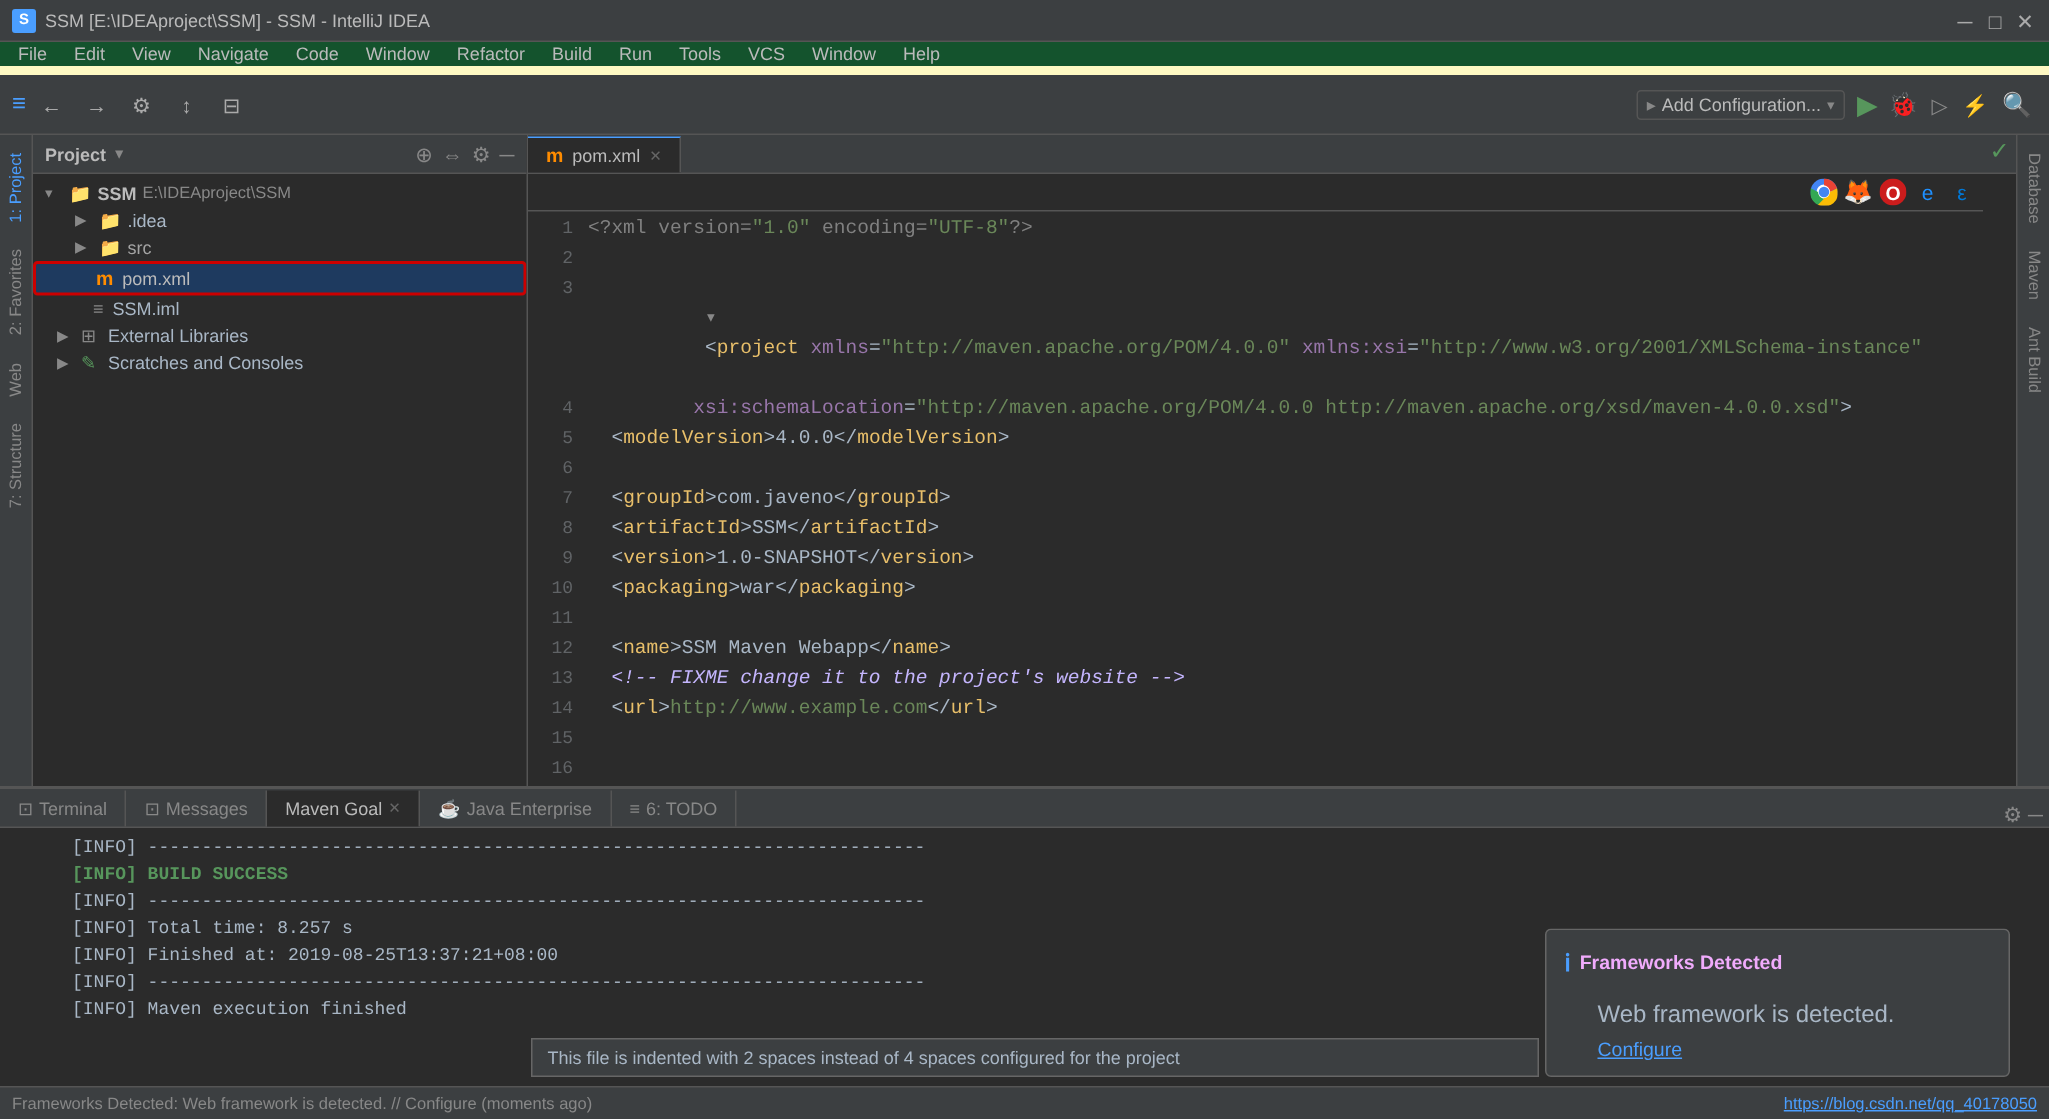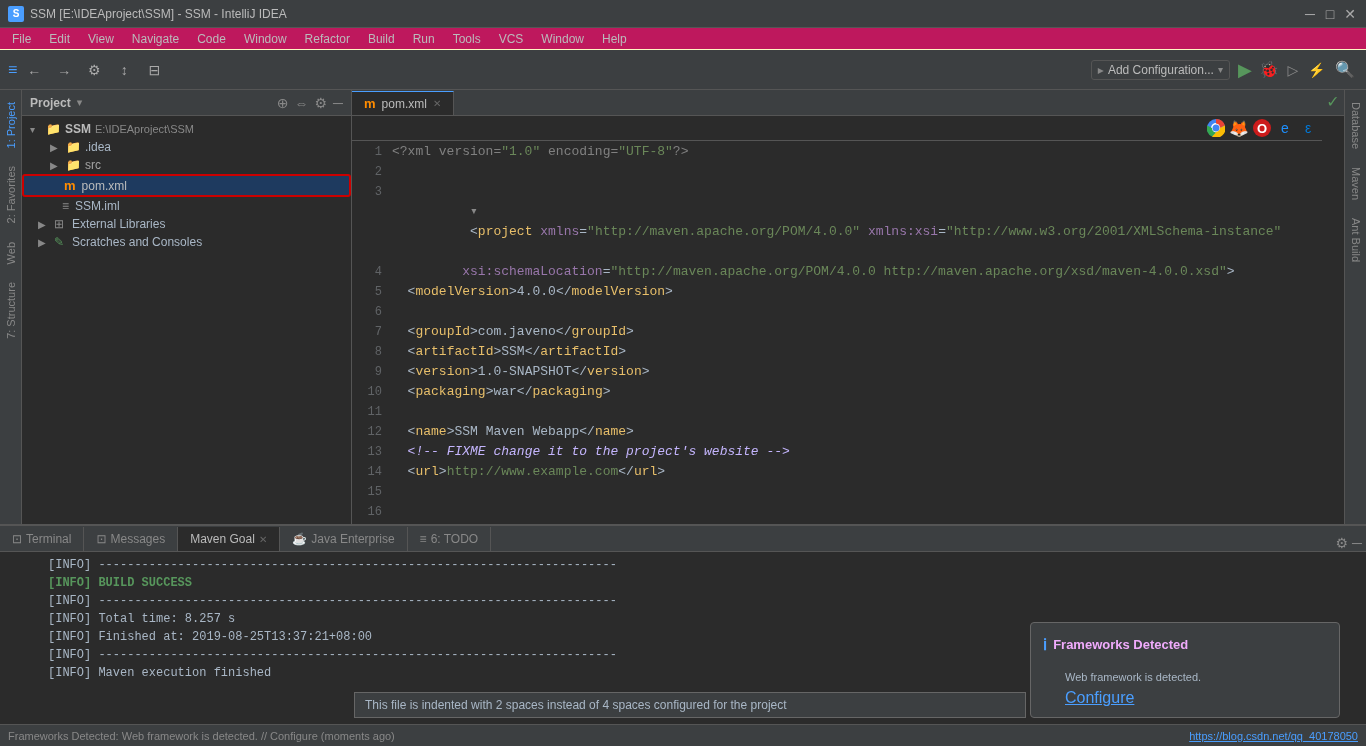--- a/index.html
+++ b/index.html
@@ -15,26 +15,26 @@
       padding: 0 8px;
       border-bottom: 1px solid #555;
     }
     #titlebar-left { display: flex; align-items: center; gap: 6px; font-size: 12px; color: #bbb; }
     #titlebar-icon { width: 16px; height: 16px; background: #4a9eff; border-radius: 2px; font-size: 10px; display: flex; align-items: center; justify-content: center; color: white; font-weight: bold; }
     #titlebar-controls { display: flex; gap: 4px; }
     .titlebar-btn { width: 16px; height: 16px; display: flex; align-items: center; justify-content: center; color: #aaa; cursor: pointer; font-size: 14px; }
 
     
     #menubar {
-      background: #be185d;
+      background: #14532d;
       height: 22px;
       display: flex;
       align-items: center;
       padding: 0 4px;
-      border-bottom: 1px solid #fef9c3;
+      border-bottom: 6px solid #fef9c3;
       gap: 2px;
     }
     .menu-item {
       padding: 2px 8px;
       color: #bbb;
       cursor: pointer;
       font-size: 12px;
       border-radius: 2px;
     }
 
@@ -589,19 +589,19 @@
   <div id="status-right">
     <a>https://blog.csdn.net/qq_40178050</a>
   </div>
 </div>
 
 <div id="frameworks-popup" style="position:fixed;bottom:28px;right:26px;width:310px;background:#3c3f41;border:1px solid #666;border-radius:4px;padding:10px 12px;z-index:100;">
   <div id="popup-title">
     <span id="popup-info" style="color:#4a9eff;font-size:16px;font-weight:bold;">ℹ</span>
     <span style="font-size:13px;color:#f0abfc;font-weight:bold;">Frameworks Detected</span>
   </div>
-  <div id="popup-body" style="font-size:11px;color:#a9b7c6;margin:16px 0 6px 22px;">Web framework is detected.</div>
+  <div id="popup-body" style="font-size:16px;color:#a9b7c6;margin:16px 0 6px 22px;">Web framework is detected.</div>
   <div style="margin-left:22px;">
-    <span id="popup-configure" style="color:#4a9eff;cursor:pointer;font-size:16px;text-decoration:underline;">Configure</span>
+    <span id="popup-configure" style="color:#4a9eff;cursor:pointer;font-size:13px;text-decoration:underline;">Configure</span>
   </div>
 </div>
 
 <div style="position:fixed;bottom:28px;left:354px;right:340px;background:#3c3f41;border:1px solid #666;padding:5px 10px;font-size:12px;color:#a9b7c6;z-index:99;white-space:nowrap;overflow:hidden;text-overflow:ellipsis;">This file is indented with 2 spaces instead of 4 spaces configured for the project</div>
 
 </body></html>

